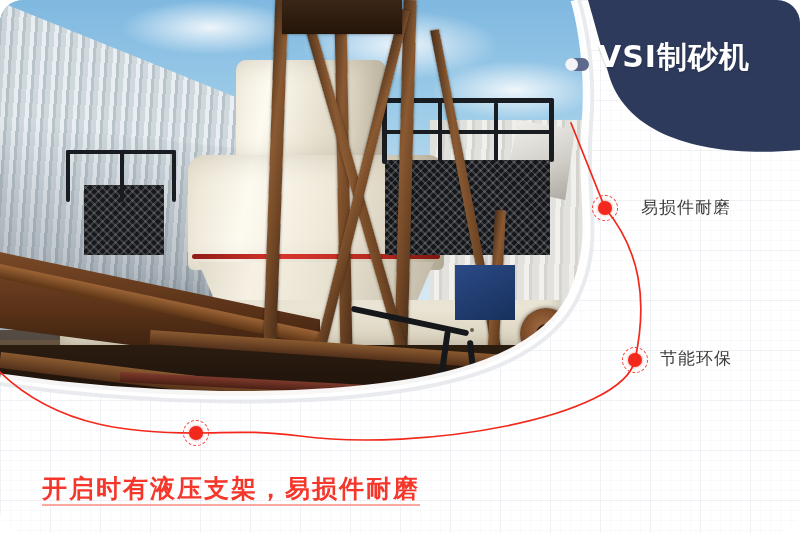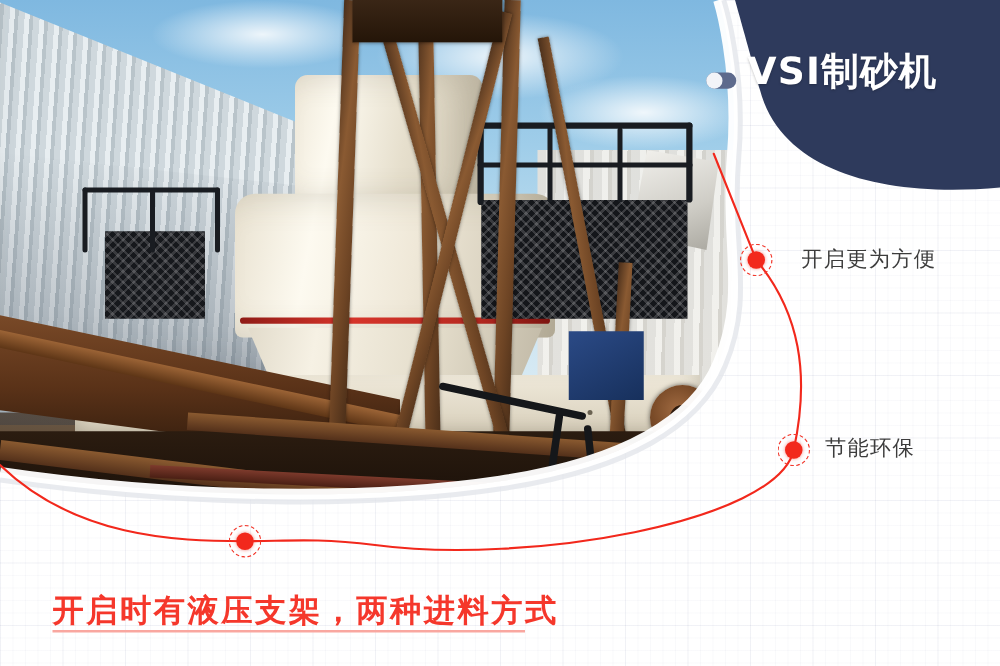--- a/index.html
+++ b/index.html
@@ -5,20 +5,21 @@
 <style>
   * { box-sizing: border-box; margin: 0; padding: 0; }
   html, body {
     width: 800px; height: 533px;
     font-family: "DejaVu Sans", "Liberation Sans", sans-serif;
     overflow: hidden; background: #ffffff;
   }
   #stage {
     position: relative; width: 800px; height: 533px; overflow: hidden;
     background: #ffffff;
+    border-radius: 23px;
   }
 
   
   .grid-bg {
     position: absolute; inset: 0;
     background-image:
       linear-gradient(to right, rgba(150,160,190,0.085) 1px, transparent 1px),
       linear-gradient(to bottom, rgba(150,160,190,0.085) 1px, transparent 1px),
       linear-gradient(to right, rgba(150,160,190,0.055) 1px, transparent 1px),
       linear-gradient(to bottom, rgba(150,160,190,0.055) 1px, transparent 1px);
@@ -364,19 +365,19 @@
   </div>
   <div class="marker" id="mk2">
     <div class="ring"></div>
       <div class="core"></div>
   </div>
   <div class="marker" id="mk3">
     <div class="ring"></div>
       <div class="core"></div>
   </div>
 
-  <div class="label" id="lbl1">开启更为方便</div>
+  <div class="label" id="lbl1">易损件耐磨</div>
   <div class="label" id="lbl2">节能环保</div>
 
-  <div class="caption">开启时有液压支架，两种进料方式</div>
+  <div class="caption">开启时有液压支架，易损件耐磨</div>
   <div class="caption-underline"></div>
 
 </div>
 
 </body></html>

